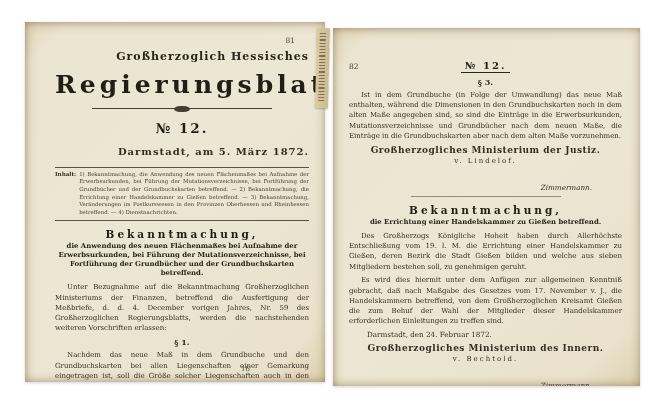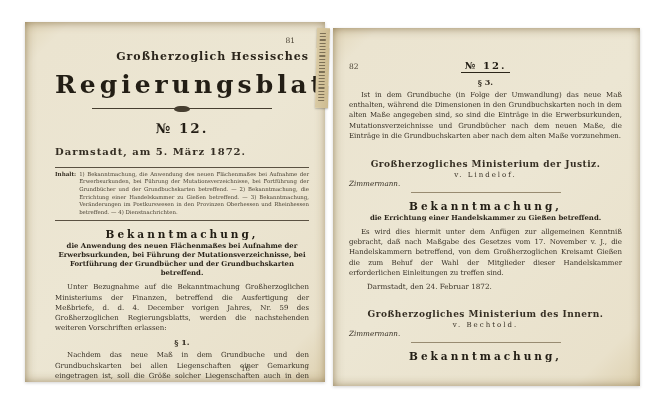--- a/index.html
+++ b/index.html
@@ -22,37 +22,37 @@
 
   .pagenum { font-size:7.5px; color:#4a4234; }
   .pagenum-left { text-align:right; padding-right:14px; }
 
   .pretitle { text-align:right; font-weight:bold; font-size:11px; margin-top:5px; letter-spacing:1px; color:#2b251b;}
   .masthead-title { text-align:center; font-weight:bold; font-size:25px; letter-spacing:4px; margin-top:7px; color:#231e15; }
   .orn { width:180px; margin:9px auto 0; border-top:1.4px solid #463e30; position:relative; height:5px; }
   .orn::after { content:""; position:absolute; left:50%; top:-3.5px; width:16px; height:6px;
                 background:#463e30; transform:translateX(-50%); border-radius:50%/65%; }
   .issue { text-align:center; font-weight:bold; font-size:13.5px; margin-top:7px; letter-spacing:2px; color:#231e15;}
-  .dateline-center { text-align:left; font-weight:bold; font-size:10px; margin-top:10px; letter-spacing:1px; }
+  .dateline-center { text-align:right; font-weight:bold; font-size:10px; margin-top:10px; letter-spacing:1px; }
 
   .inhalt { margin-top:10px; border-top:1px solid #5a5142; border-bottom:1px solid #5a5142;
             padding:2.5px 0 3px; display:flex; gap:3px; }
   .inhalt-label { font-size:5.6px; font-weight:bold; white-space:nowrap; }
   .inhalt-text  { font-size:5.4px; line-height:1.42; text-align:justify; color:#453d2f; }
 
   .bekannt-heading { text-align:center; font-weight:bold; font-size:10.5px; letter-spacing:3px; margin-top:7px; color:#221d14; }
   .bekannt-sub { text-align:center; font-weight:bold; font-size:6.9px; line-height:1.35; margin-top:2px; color:#2b251b; }
   .para { font-size:7px; line-height:1.46; text-align:justify; margin-top:3.5px; text-indent:12px; }
   .sec-label { text-align:center; font-size:8px; font-weight:bold; margin-top:3.5px; }
   .date-line { font-size:7.2px; margin-top:3.5px; text-indent:18px; }
 
   .sig-auftrag  { text-align:center; font-size:6.8px; margin-top:4px; }
-  .sig-ministry { text-align:center; font-size:9px; font-weight:bold; margin-top:18px; letter-spacing:.5px;}
+  .sig-ministry { text-align:center; font-size:9px; font-weight:bold; margin-top:4px; letter-spacing:.5px;}
   .sig-name     { text-align:center; font-size:7px; letter-spacing:2px; margin-top:2px; }
-  .sig-counter  { font-size:7.2px; padding-right:30px; margin-top:0; font-style:italic; }
+  .sig-counter  { text-align:right; font-size:7.2px; padding-right:30px; margin-top:18px; font-style:italic; }
 
   .divider { width:150px; margin:4px auto 1px; border-top:1px solid #988b71; }
 
   .sheet-mark { position:absolute; left:72%; bottom:9px; font-size:7px; color:#4a4234; }
 
   .right-header { display:grid; grid-template-columns:1fr auto 1fr; align-items:center;margin-top:20px; }
   .right-issue  { font-weight:bold; font-size:10px; letter-spacing:2px;
                   border-bottom:1.6px solid #2c2619; padding:0 4px 1px; color:#231e15;}
 
   .edge-tab { position:absolute; left:316px; top:28px; width:13px; height:80px;
@@ -103,20 +103,21 @@
     <div class="para">Ist in dem Grundbuche (in Folge der Umwandlung) das neue Maß enthalten, während die Dimensionen in den Grundbuchskarten noch in dem alten Maße angegeben sind, so sind die Einträge in die Erwerbsurkunden, Mutationsverzeichnisse und Grundbücher nach dem neuen Maße, die Einträge in die Grundbuchskarten aber nach dem alten Maße vorzunehmen.</div>
 
     <div class="sig-ministry">Großherzogliches Ministerium der Justiz.</div>
     <div class="sig-name">v. Lindelof.</div>
     <div class="sig-counter">Zimmermann.</div>
 
     <div class="divider"></div>
 
     <div class="bekannt-heading">Bekanntmachung,</div>
     <div class="bekannt-sub">die Errichtung einer Handelskammer zu Gießen betreffend.</div>
+    <div class="para">Des Großherzogs Königliche Hoheit haben durch Allerhöchste Entschließung vom 19. l. M. die Errichtung einer Handelskammer zu Gießen, deren Bezirk die Stadt Gießen bilden und welche aus sieben Mitgliedern bestehen soll, zu genehmigen geruht.</div>
     <div class="para">Es wird dies hiermit unter dem Anfügen zur allgemeinen Kenntniß gebracht, daß nach Maßgabe des Gesetzes vom 17. November v. J., die Handelskammern betreffend, von dem Großherzoglichen Kreisamt Gießen die zum Behuf der Wahl der Mitglieder dieser Handelskammer erforderlichen Einleitungen zu treffen sind.</div>
     <div class="date-line">Darmstadt, den 24. Februar 1872.</div>
 
     <div class="sig-ministry">Großherzogliches Ministerium des Innern.</div>
     <div class="sig-name">v. Bechtold.</div>
     <div class="sig-counter">Zimmermann.</div>
 
     <div class="divider"></div>
 
     <div class="bekannt-heading">Bekanntmachung,</div>

